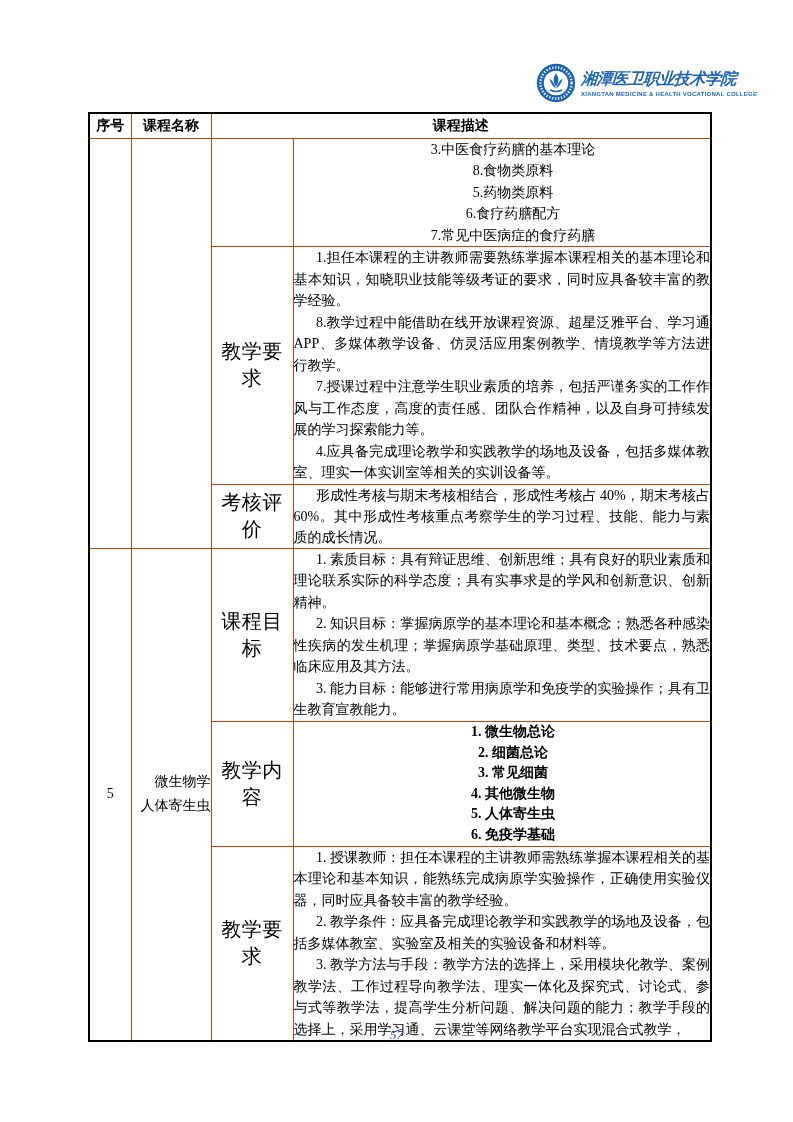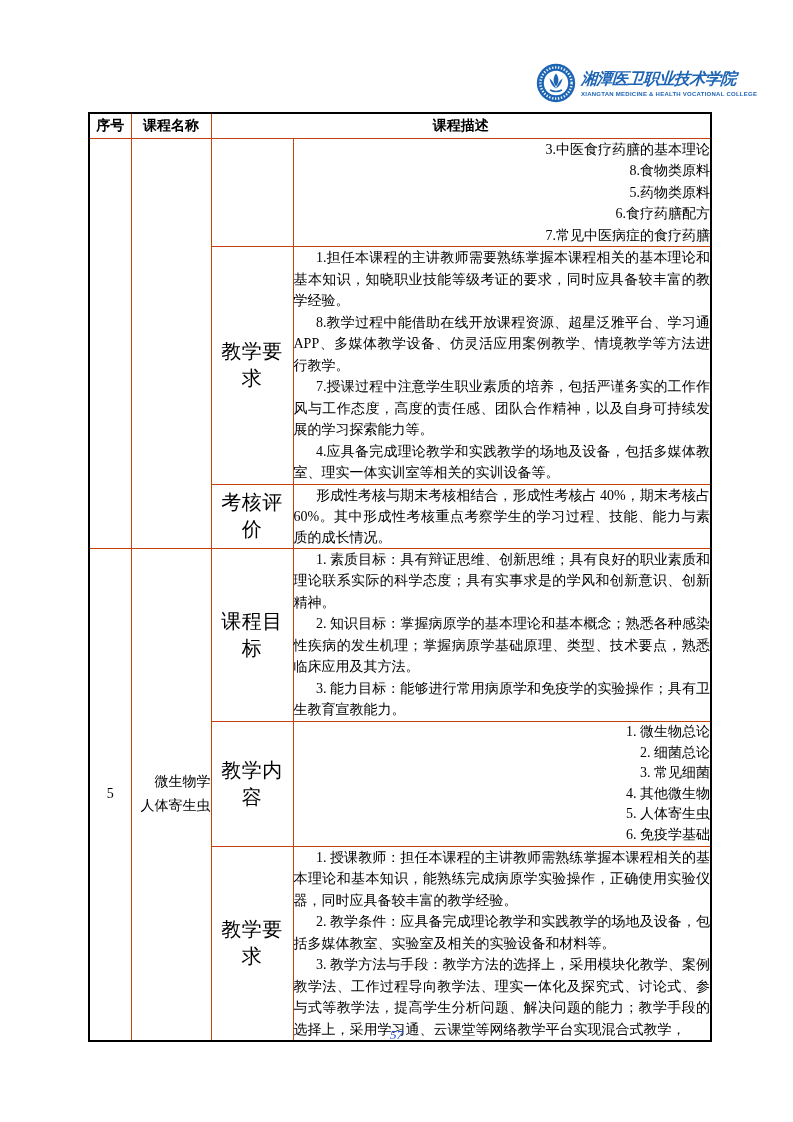--- a/index.html
+++ b/index.html
@@ -42,23 +42,23 @@
   tr.r-reqB{height:187px;}
 
   td.seq-cell{text-align:center;font-size:14px;vertical-align:middle;}
   td.name-cell{text-align:right;font-size:14px;vertical-align:middle;line-height:24px;}
   td.label-cell{text-align:center;font-size:20px;vertical-align:middle;letter-spacing:0.5px;}
   td.content-cell{
     font-size:14px;line-height:21.5px;vertical-align:middle;
     padding:2px 6px 2px 5px;text-align:justify;
   }
   td.content-cell p{margin:0;text-indent:1.6em;}
-  td.content-cell .item{text-indent:1.6em;text-align:right;}
+  td.content-cell .item{text-indent:1.6em;text-align:center;}
   td.content-cell.tight{line-height:21px;margin-left:8px;}
-  td.content-cell.list6{line-height:20.5px;}
+  td.content-cell.list6{line-height:20.5px;font-weight:bold;}
 
   
   .pagenum{
     position:absolute;top:1027px;left:0;width:793px;text-align:center;
     font-size:13px;font-style:italic;color:#1d4ed8;
   }
 </style>
 </head>
 <body>
 

